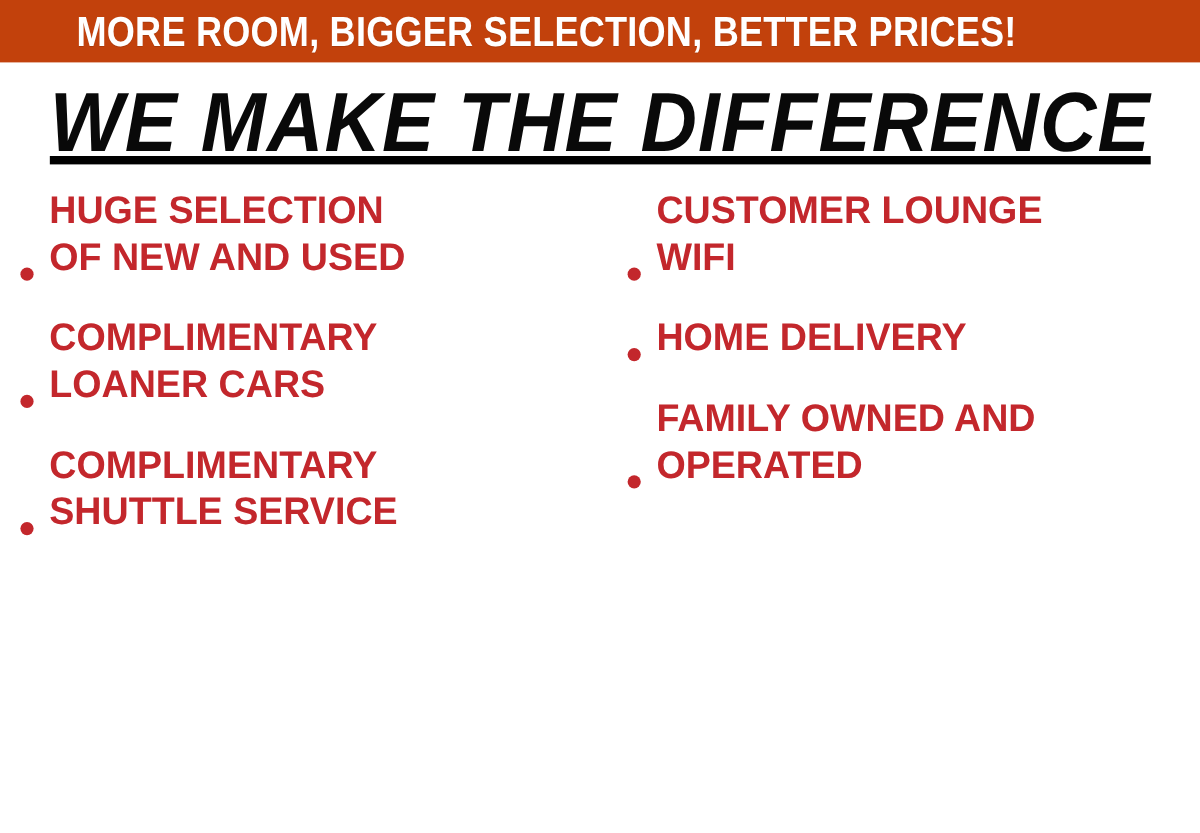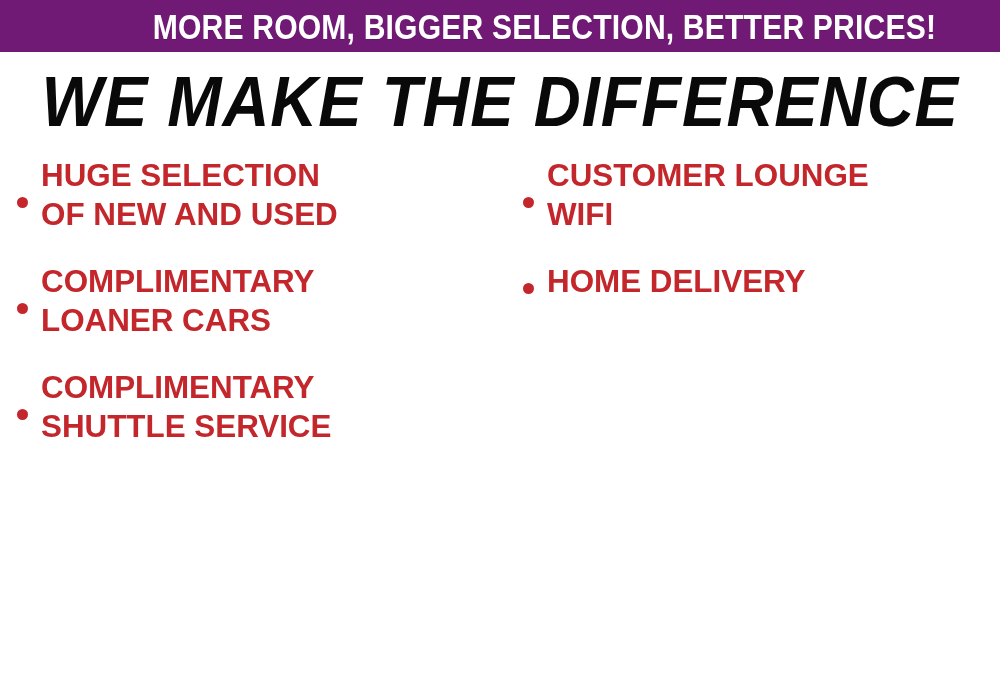--- a/index.html
+++ b/index.html
@@ -9,24 +9,24 @@
   body {
     width: 1000px;
     height: 694px;
     background: #ffffff;
     font-family: "Liberation Sans", sans-serif;
     overflow: hidden;
   }
   .banner {
     width: 1000px;
     height: 52px;
-    background: #701a75;
+    background: #c2410c;
     display: flex;
     align-items: center;
-    justify-content: flex-end;
+    justify-content: flex-start;
     box-sizing: border-box;
   }
   .banner-text {
     color: #ffffff;
     font-family: "Liberation Sans", sans-serif;
     font-weight: bold;
     font-size: 35px;
     line-height: 35px;
     letter-spacing: 0.2px;
     transform: scaleX(0.86);
@@ -35,20 +35,21 @@
     text-shadow: 0 1px 0 rgba(0,0,0,0.12);
   }
   .headline-wrap {
     width: 1000px;
     height: 96px;
     display: flex;
     align-items: center;
     justify-content: center;
     padding-top: 4px;
     box-sizing: border-box;
+    text-decoration: underline;
   }
   .headline {
     color: #090909;
     font-family: "Liberation Sans", sans-serif;
     font-weight: bold;
     font-style: italic;
     font-size: 70px;
     line-height: 70px;
     letter-spacing: 1px;
     transform: scaleX(0.93);
@@ -67,21 +68,21 @@
   .col-left {
     width: 505px;
     padding-left: 17px;
   }
   .col-right {
     width: 495px;
     padding-left: 18px;
   }
   .bullet-row {
     display: flex;
-    align-items: center;
+    align-items: flex-end;
     margin-bottom: 28px;
   }
   .dot {
     width: 11px;
     height: 11px;
     border-radius: 50%;
     background: #c3272c;
     flex: 0 0 auto;
     margin-top: 14px;
     margin-right: 13px;
@@ -148,17 +149,22 @@
       <span class="bullet-text">CUSTOMER LOUNGE
 WIFI</span>
     </div>
 
     <div class="bullet-row">
       <span class="dot"></span>
       <span class="bullet-text">HOME DELIVERY</span>
     </div>
 
 
+    <div class="bullet-row">
+      <span class="dot"></span>
+      <span class="bullet-text">FAMILY OWNED AND
+OPERATED</span>
+    </div>
 
 
   </div>
 
 </div>
 
 </body></html>

